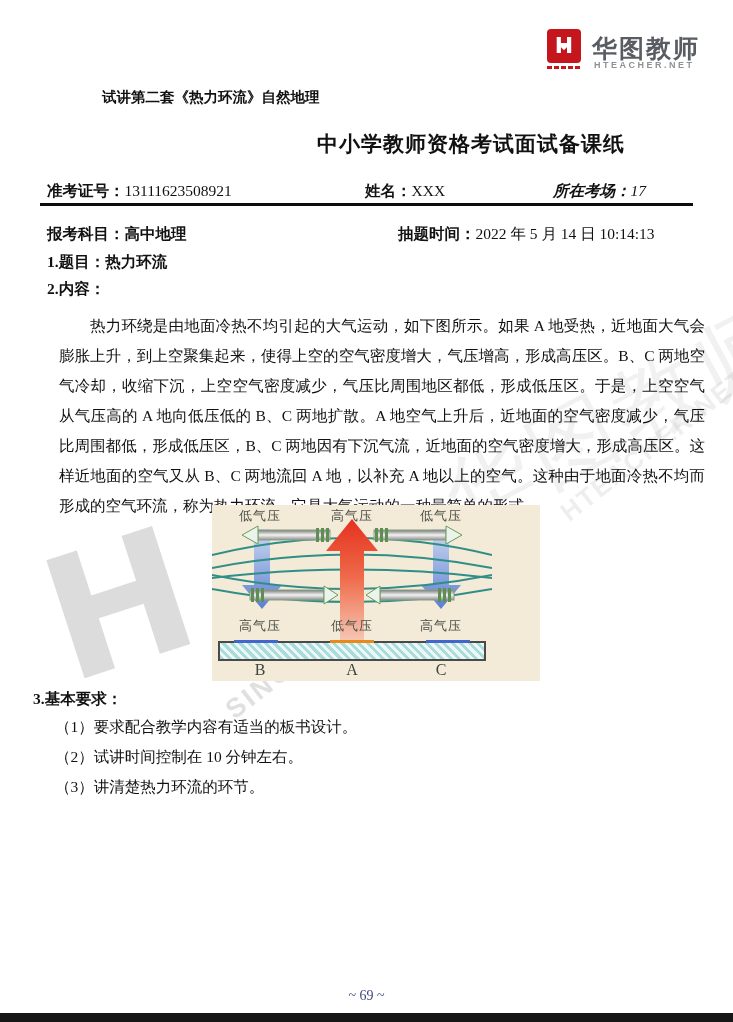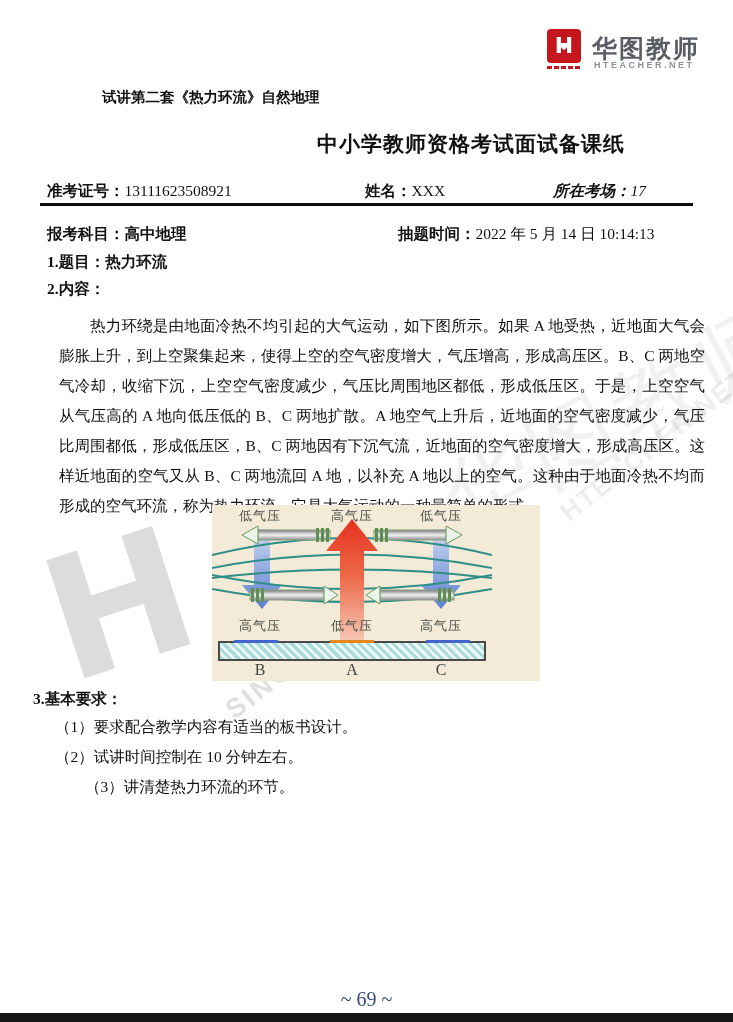--- a/index.html
+++ b/index.html
@@ -42,21 +42,21 @@
 
   
   .diagram{left:212px;top:505px;width:328px;height:176px;background:#f3ead7;}
   .dg-label{position:absolute;width:70px;text-align:center;font-size:13px;color:#4c5148;
         font-family:"Liberation Sans",sans-serif;letter-spacing:1px;}
   .dg-letter{position:absolute;width:30px;text-align:center;font-size:16px;color:#3f4440;}
   .ground{position:absolute;left:6px;top:136px;width:264px;height:16px;border:2px solid #4a4a4a;
         background:repeating-linear-gradient(45deg,#aadcdc 0 3px,#ecf8f8 3px 6px);}
   .strip{position:absolute;top:-3px;height:3px;}
 
-  .footer-page{left:0;top:988px;width:733px;text-align:center;font-size:20px;color:#3a4a7a;}
+  .footer-page{left:0;top:988px;width:733px;text-align:center;font-size:14px;color:#3a4a7a;}
   .bottom-bar{left:0;bottom:0;width:733px;height:9px;background:#161616;}
 </style>
 </head>
 <body>
 
 <div class="page">
 
   <div class="wm wm-h">H</div>
   <div class="wm wm-since">SINCE 200</div>
   <div class="wm wm-cn">华图教师</div>
@@ -173,17 +173,17 @@
     </div>
 
     <div class="dg-letter" style="left:33px;top:156px;">B</div>
     <div class="dg-letter" style="left:125px;top:156px;">A</div>
     <div class="dg-letter" style="left:214px;top:156px;">C</div>
   </div>
 
   <div class="abs row bold" style="left:33px;top:689px;">3.基本要求：</div>
   <div class="abs row" style="left:55px;top:717px;">（1）要求配合教学内容有适当的板书设计。</div>
   <div class="abs row" style="left:55px;top:747px;">（2）试讲时间控制在 10 分钟左右。</div>
-  <div class="abs row" style="left:55px;top:777px;margin-left:30px;">（3）讲清楚热力环流的环节。</div>
+  <div class="abs row" style="left:55px;top:777px;">（3）讲清楚热力环流的环节。</div>
 
   <div class="abs footer-page">~ 69 ~</div>
   <div class="abs bottom-bar"></div>
 </div>
 
 </body></html>

